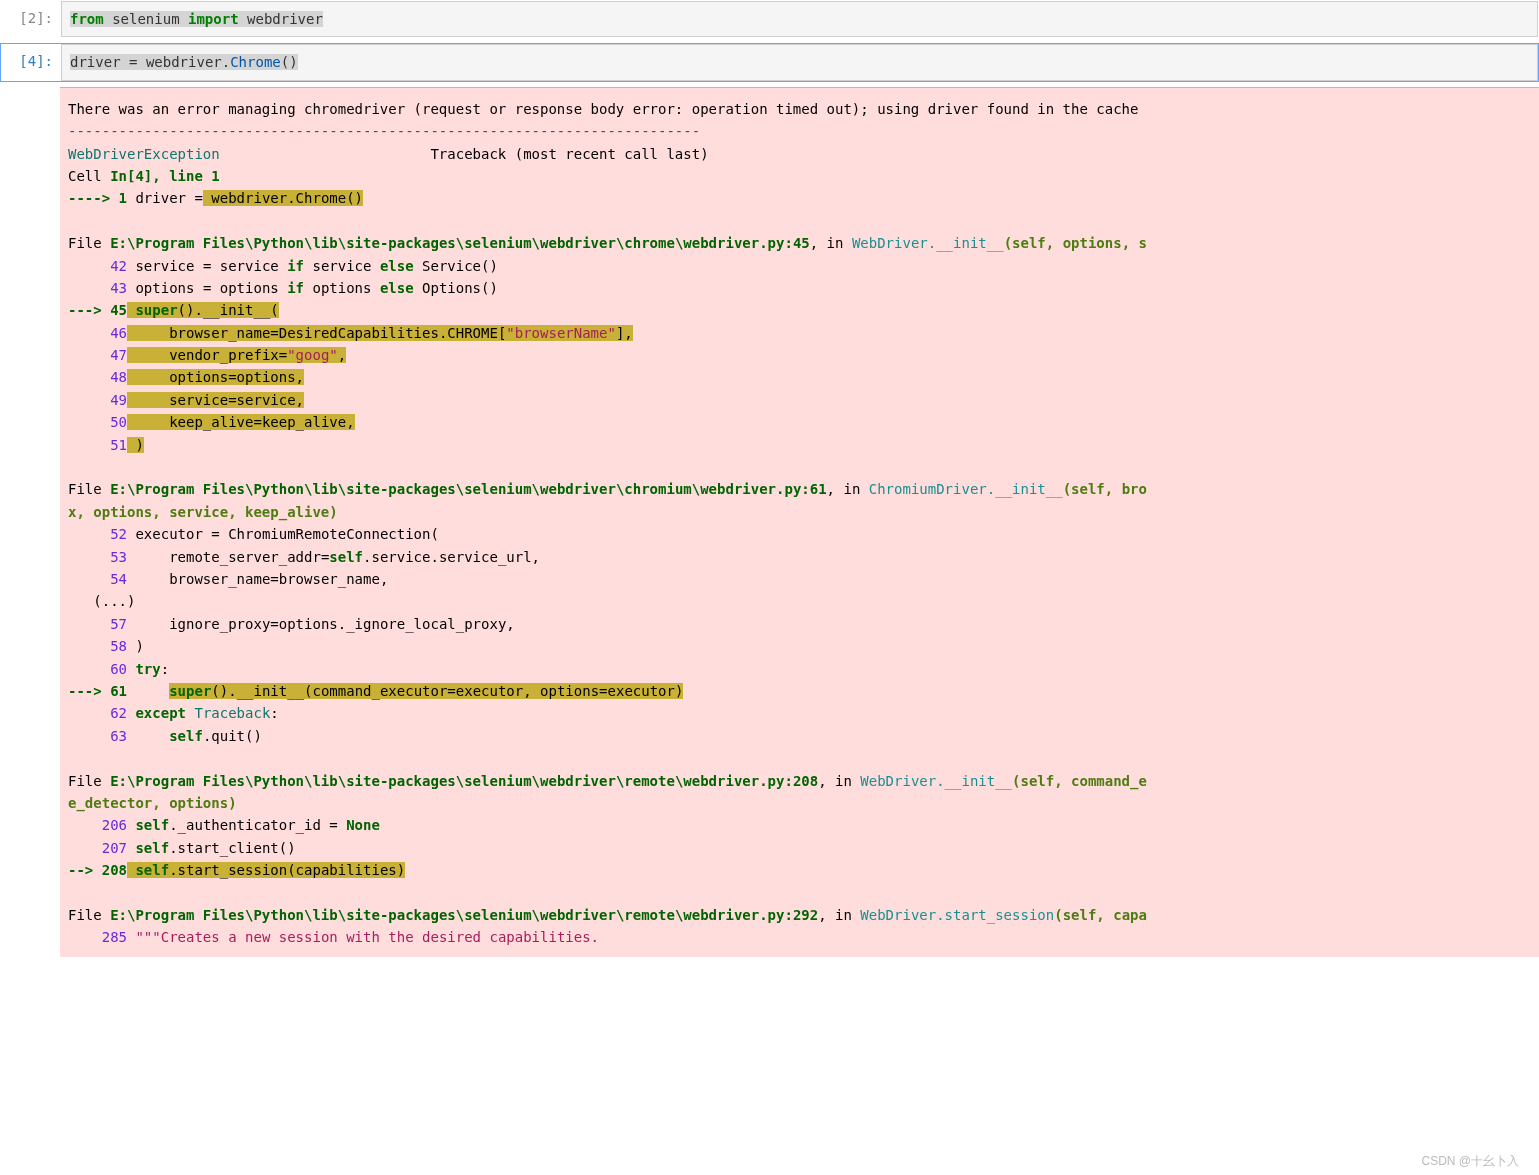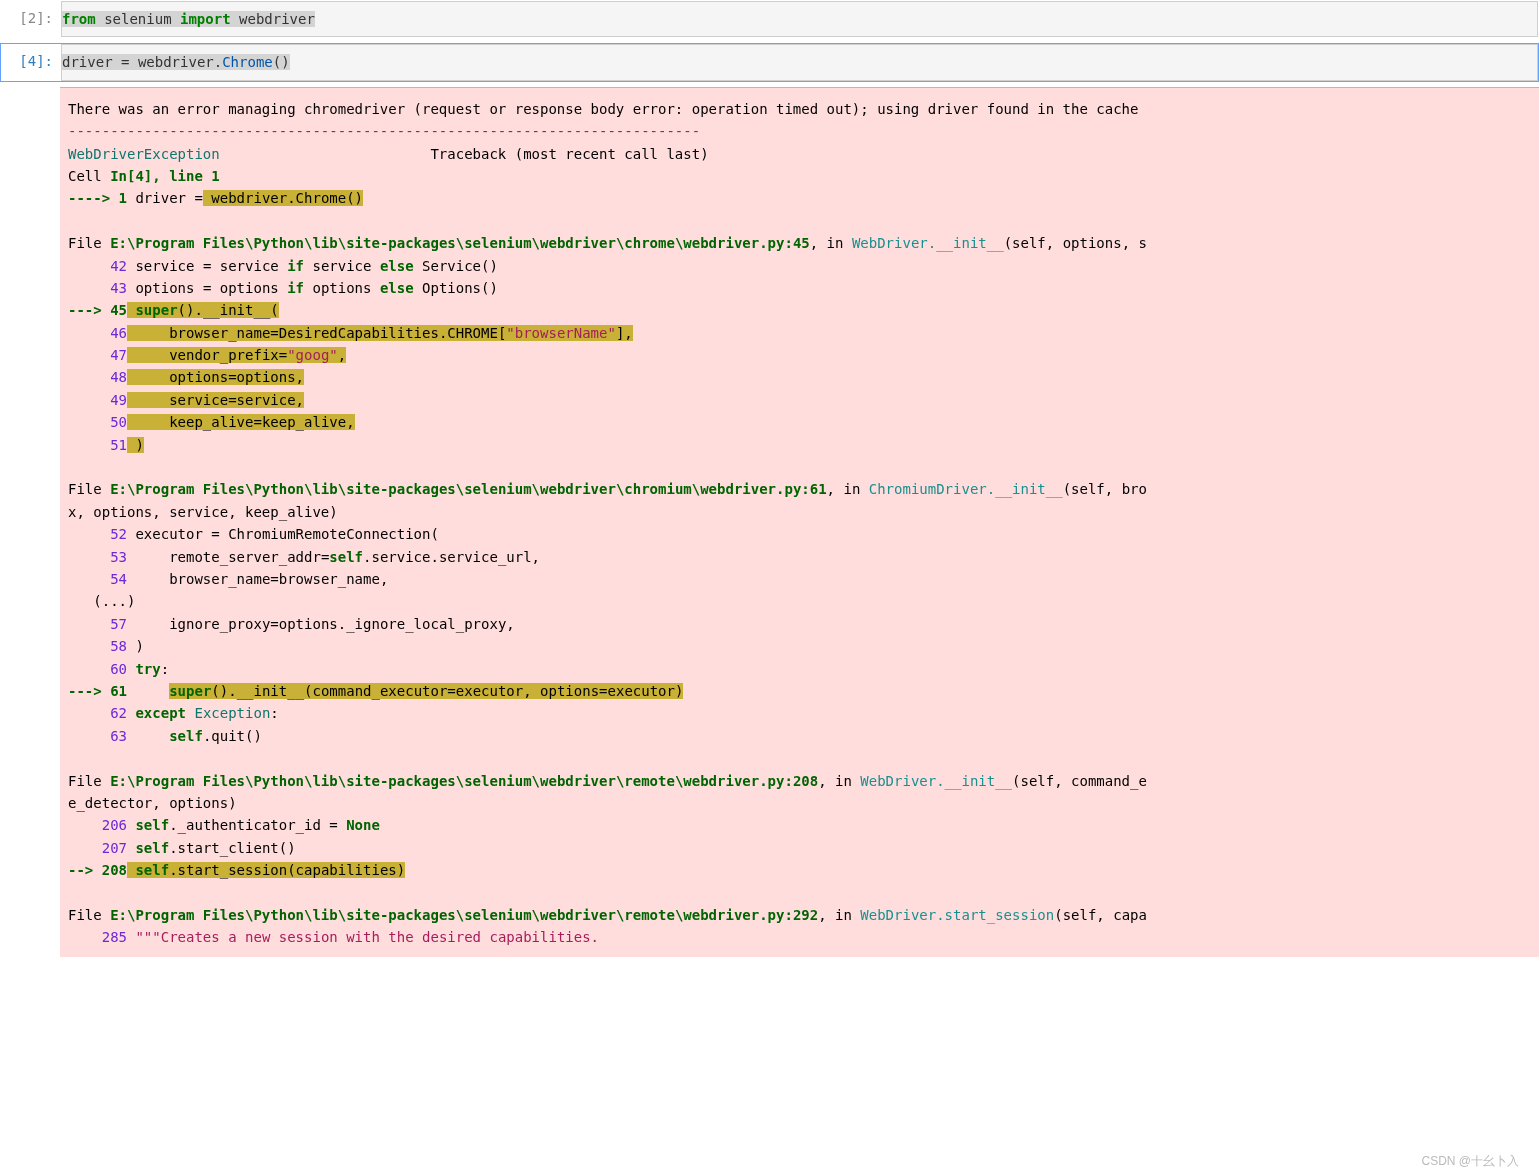--- a/index.html
+++ b/index.html
@@ -19,41 +19,41 @@
   padding: 6px 8px 6px 0;
   color: #307fc1;
   font-weight: normal;
   user-select: none;
 }
 .cell1 .prompt { color: #888; }
 .input-area {
   flex: 1;
   background: #f5f5f5;
   border: 1px solid #cfcfcf;
-  padding: 6px 0;
+  padding: 6px 8px;
   white-space: pre;
   overflow-x: auto;
 }
 .sel { background: #d4d4d4; }
 .kw-green { color: #008000; font-weight: bold; }
 .fn { color: #0055aa; }
 .output-area {
   flex: 1;
   background: #fdd;
   padding: 10px 8px 8px 8px;
   white-space: pre-wrap;
   overflow-x: auto;
   color: #000;
   border-top: 1px solid #f0a0a0;
 }
 .err-dash { color: #a71d5d; }
 .err-red { color: #0f766e; }
 .err-green { color: #006400; font-weight: bold; text-align: center; }
 .err-cyan { color: #1a8f8f; }
-.err-blue { color: #000000; font-weight: normal; text-align: right; }
+.err-blue { color: #4d7c0f; font-weight: bold; text-align: right; }
 .err-num-green { color: #6d28d9; }
 .err-kw { color: #006400; font-weight: bold; }
 .err-str { color: #a71d5d; }
 .hl { background: #c9b037; }
 .wm { position: fixed; bottom: 4px; right: 20px; color: #bbb; font-size: 12px; font-family: sans-serif; }
 .out-wrap { display: flex; }
 .out-wrap .prompt-sp { width: 60px; flex-shrink: 0; }
 </style>
 </head>
 <body>
@@ -90,21 +90,21 @@
 <span>File </span><span class="err-green">E:\Program Files\Python\lib\site-packages\selenium\webdriver\chromium\webdriver.py:61</span><span>, in </span><span class="err-cyan">ChromiumDriver.__init__</span><span class="err-blue">(self, bro</span>
 <span class="err-blue">x, options, service, keep_alive)</span>
 <span class="err-num-green">     52</span><span> executor </span><span>=</span><span> ChromiumRemoteConnection(</span>
 <span class="err-num-green">     53</span><span>     remote_server_addr</span><span>=</span><span class="err-kw">self</span><span>.service.service_url,</span>
 <span class="err-num-green">     54</span><span>     browser_name</span><span>=</span><span>browser_name,</span>
 <span>   (...)</span>
 <span class="err-num-green">     57</span><span>     ignore_proxy</span><span>=</span><span>options._ignore_local_proxy,</span>
 <span class="err-num-green">     58</span><span> )</span>
 <span class="err-num-green">     60</span><span class="err-kw"> try</span><span>:</span>
 <span class="err-green">---&gt; 61</span><span>     </span><span class="hl"><span class="err-kw">super</span><span>().</span><span>__init__</span><span>(command_executor</span><span>=</span><span>executor, options</span><span>=</span><span>executor)</span></span>
-<span class="err-num-green">     62</span><span class="err-kw"> except</span><span class="err-red"> Exception</span><span>:</span>
+<span class="err-num-green">     62</span><span class="err-kw"> except</span><span class="err-red"> Traceback</span><span>:</span>
 <span class="err-num-green">     63</span><span class="err-kw">     self</span><span>.quit()</span>
 
 <span>File </span><span class="err-green">E:\Program Files\Python\lib\site-packages\selenium\webdriver\remote\webdriver.py:208</span><span>, in </span><span class="err-cyan">WebDriver.__init__</span><span class="err-blue">(self, command_e</span>
 <span class="err-blue">e_detector, options)</span>
 <span class="err-num-green">    206</span><span class="err-kw"> self</span><span>._authenticator_id </span><span>=</span><span class="err-kw"> None</span>
 <span class="err-num-green">    207</span><span class="err-kw"> self</span><span>.start_client()</span>
 <span class="err-green">--&gt; 208</span><span class="hl"><span class="err-kw"> self</span><span>.start_session(capabilities)</span></span>
 
 <span>File </span><span class="err-green">E:\Program Files\Python\lib\site-packages\selenium\webdriver\remote\webdriver.py:292</span><span>, in </span><span class="err-cyan">WebDriver.start_session</span><span class="err-blue">(self, capa</span>
 <span class="err-num-green">    285</span><span class="err-str"> """Creates a new session with the desired capabilities.</span></div>

